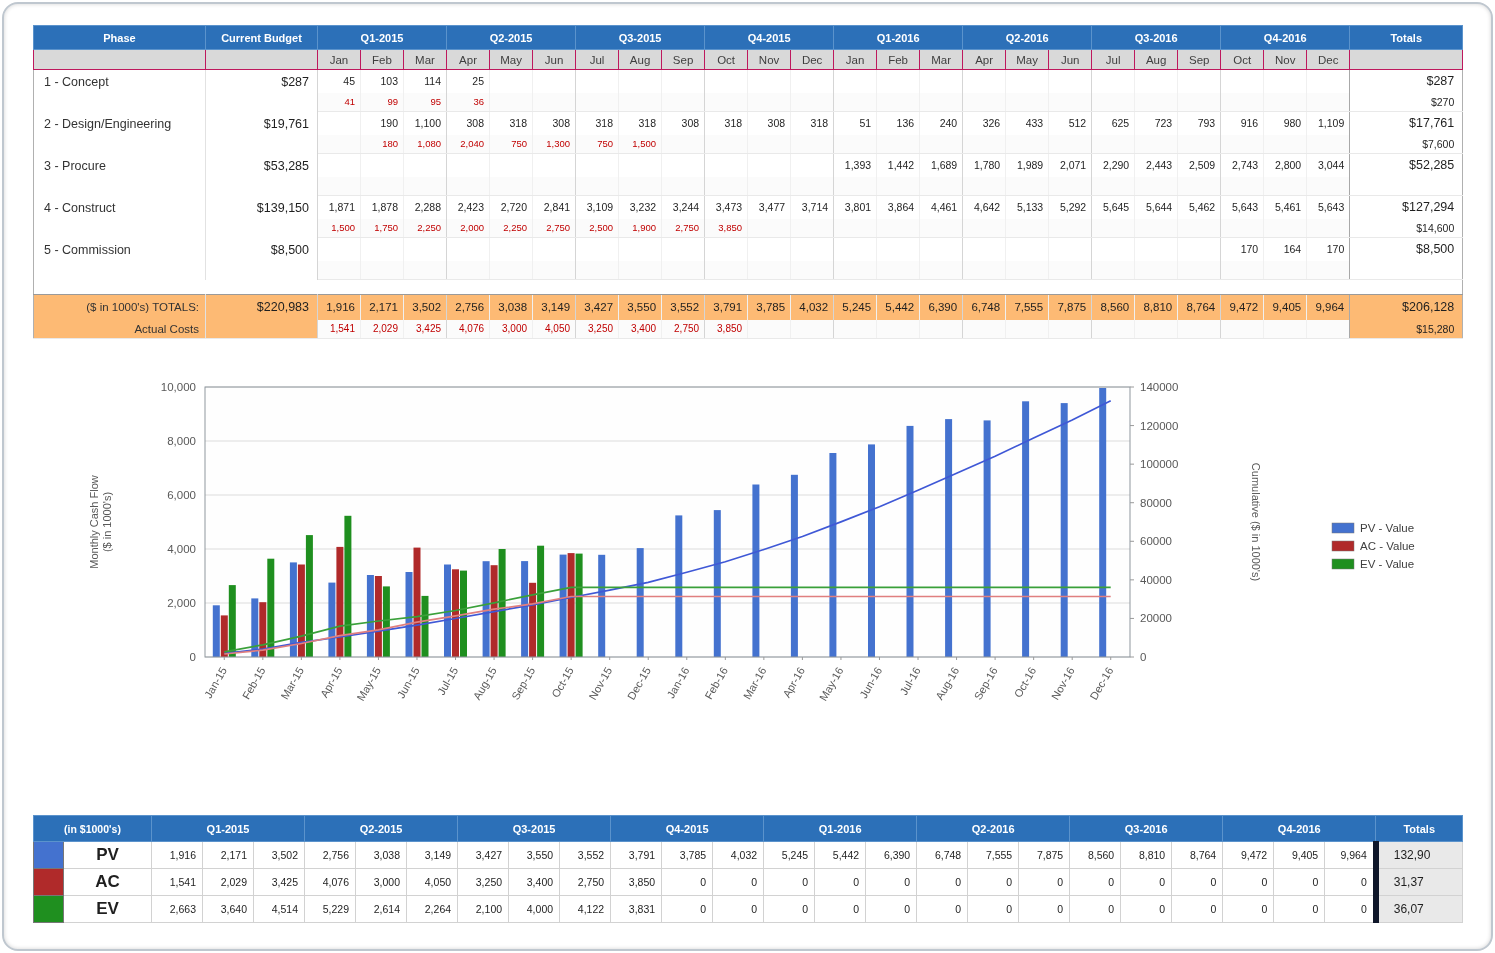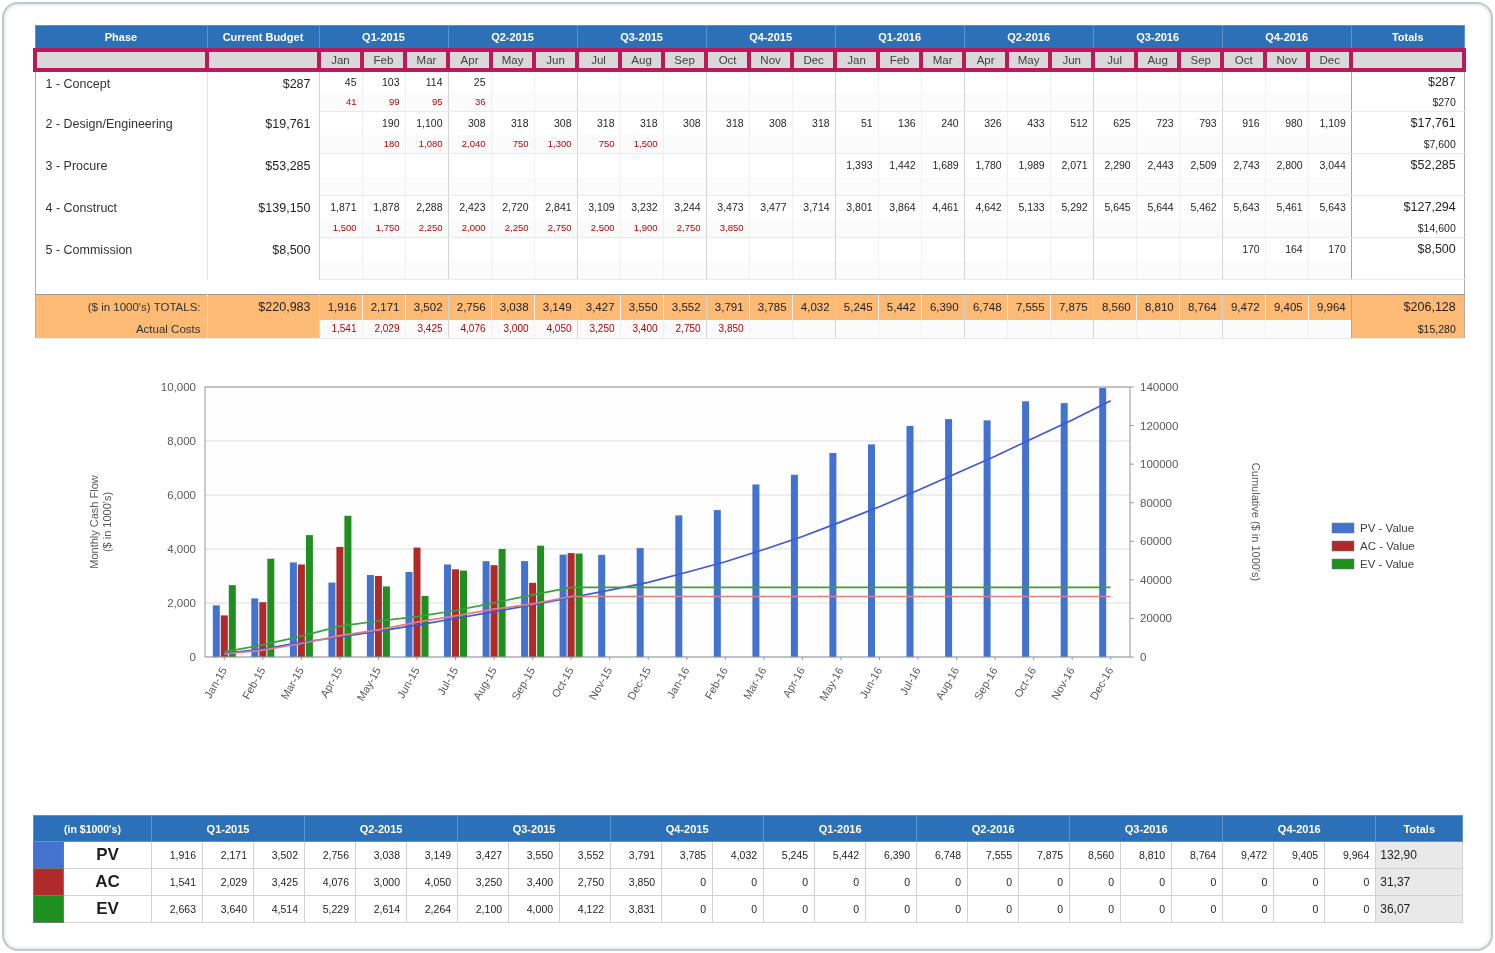--- a/index.html
+++ b/index.html
@@ -10,21 +10,21 @@
   .frame{position:absolute;inset:2px;border:2px solid #bfc7cf;border-radius:16px;
     box-shadow:inset 0 0 4px rgba(0,0,0,.18);pointer-events:none;z-index:50}
   table{border-collapse:collapse;table-layout:fixed}
   th,td{overflow:hidden;white-space:nowrap}
 
   
   #top-table{position:absolute;left:33px;top:25px;width:1429px;border:1px solid #b0b0b0}
   .hdr{background:var(--header-blue);color:#fff;font-size:11px;font-weight:bold;
     text-align:center;height:24px;border:1px solid #5b93cc}
   #top-table .subhead td{background:var(--subheader-gray);font-size:11.5px;color:#3f3f3f;
-    text-align:center;height:20px;border:4px solid #be185d}
+    text-align:center;height:20px;border:1px solid #be185d}
   #top-table td.num{font-size:10.5px;color:#1f1f1f;text-align:right;padding-right:5px;
     border-left:1px solid #f0f0f0}
   #top-table td.qs{border-left:1px solid #d5d5d5}
   #top-table tr.planned td{height:23px}
   #top-table tr.actual td{height:19px}
   #top-table tr.actual td.num{font-size:9.5px;background:#fbfbfb}
   #top-table td.red{color:var(--actual-red)}
   #top-table td.c-phase{font-size:12.5px;color:#333;text-align:left;padding:5px 4px 0 10px;
     vertical-align:top;border-right:1px solid #e2e2e2}
   #top-table td.c-budget{font-size:12.5px;color:#1f1f1f;text-align:right;padding:5px 8px 0 0;
@@ -50,22 +50,22 @@
 
   
   #bottom-table{position:absolute;left:33px;top:815px;width:1429px;border:1px solid #949494}
   #bottom-table .hdr{height:26px}
   #bottom-table th.b-first{font-size:10.5px;font-weight:bold}
   #bottom-table td{height:27px;border:1px solid #d2d2d2;font-size:10.5px;color:#1f1f1f;background:#fff}
   #bottom-table td.num{text-align:right;padding-right:6px}
   #bottom-table td.qs{border-left:1px solid #b5b5b5}
   #bottom-table td.rowlab{font-weight:bold;font-size:17px;text-align:center}
   #bottom-table td.swatch{border:1px solid #777}
-  #bottom-table td.b-total{background:#e9e9e9;font-size:12px;text-align:left;padding-left:4px;
-    border-left:1px solid #0f172a}
+  #bottom-table td.b-total{background:#e9e9e9;font-size:12px;text-align:left;padding-left:15px;
+    border-left:6px solid #0f172a}
 </style>
 </head>
 <body>
 
 <div class="frame"></div>
 
 <table id="top-table">
     <colgroup>
       <col style="width: 172px;">
       <col style="width: 112px;">

